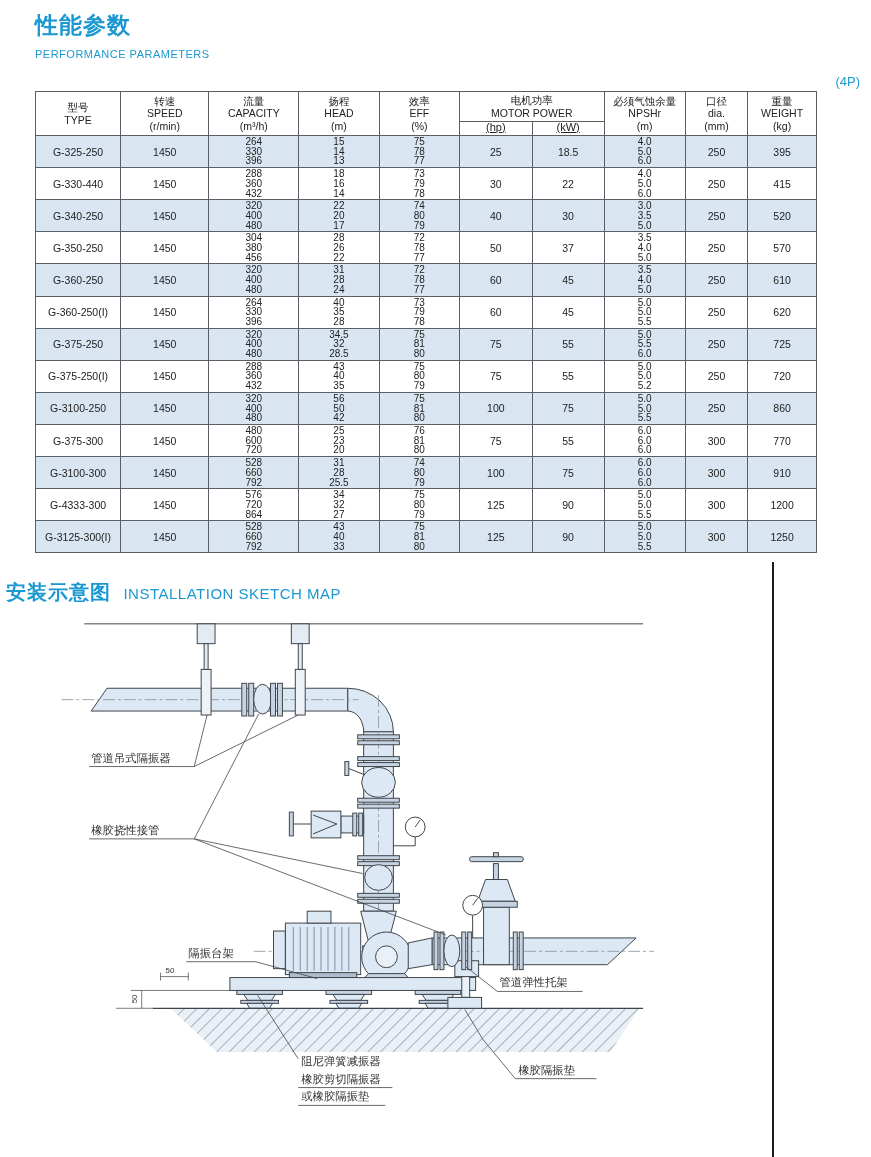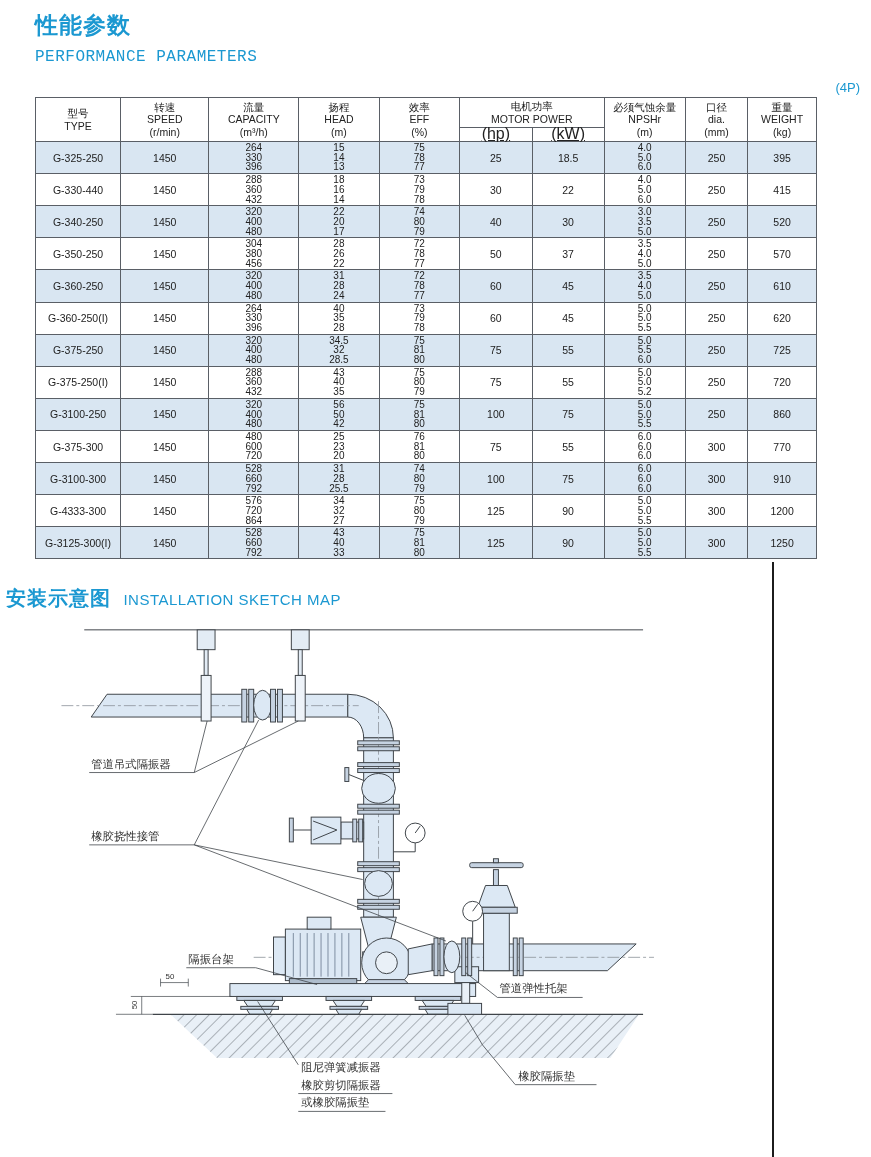--- a/index.html
+++ b/index.html
@@ -1,25 +1,25 @@
 <!DOCTYPE html>
 <html><head>
 <meta charset="utf-8">
 <style>
   * { margin:0; padding:0; box-sizing:border-box; }
   html,body { width:871px; height:1157px; background:#fff; overflow:hidden;
               font-family:"Liberation Sans","DejaVu Sans",sans-serif; color:#222; position:relative; }
   .title-block { padding:10px 0 0 35px; }
   .title-zh { font-size:23px; font-weight:bold; color:#1b98d1; letter-spacing:1px; }
-  .title-en { font-size:16px; color:#1b98d1; margin-top:7px; letter-spacing:0.5px;font-family:Liberation Mono, monospace; }
+  .title-en { font-size:11px; color:#1b98d1; margin-top:7px; letter-spacing:0.5px; }
   .pole-note { width:825px; margin:14px 0 2px 35px; text-align:right; color:#1b98d1; font-size:13px; }
   table.perf { width:782px; margin-left:35px; border-collapse:collapse; table-layout:fixed; }
   table.perf th, table.perf td { border:1px solid #5a5f66; text-align:center; vertical-align:middle; font-weight:normal; }
   table.perf thead th { background:#fff; font-size:10.5px; line-height:12.5px; padding:2px 0; }
-  table.perf thead tr.units th { font-size:16px; padding:0 0 2px 0; line-height:11px;text-decoration:underline; }
+  table.perf thead tr.units th { font-size:11px; padding:0 0 2px 0; line-height:11px;text-decoration:underline; }
   table.perf td { font-size:10.5px; height:30px; padding:1px 0; }
   table.perf td div { font-size:10px; line-height:9.7px; }
   table.perf tr.alt td { background:#d9e6f2; }
   col.c-type{width:10.9%} col.c-speed{width:11.3%} col.c-cap{width:11.5%} col.c-head{width:10.3%}
   col.c-eff{width:10.3%} col.c-hp{width:9.3%} col.c-kw{width:9.2%} col.c-npshr{width:10.4%}
   col.c-dia{width:8%} col.c-wt{width:8.8%}
   .section2-title { margin:26px 0 0 6px; }
   .s2-zh { font-size:20px; font-weight:bold; color:#1b98d1; letter-spacing:1px; }
   .s2-en { font-size:15px; color:#1b98d1; margin-left:8px; letter-spacing:0.5px; }
   .diagram-wrap { position:relative; width:871px; height:540px; margin-top:2px; }

